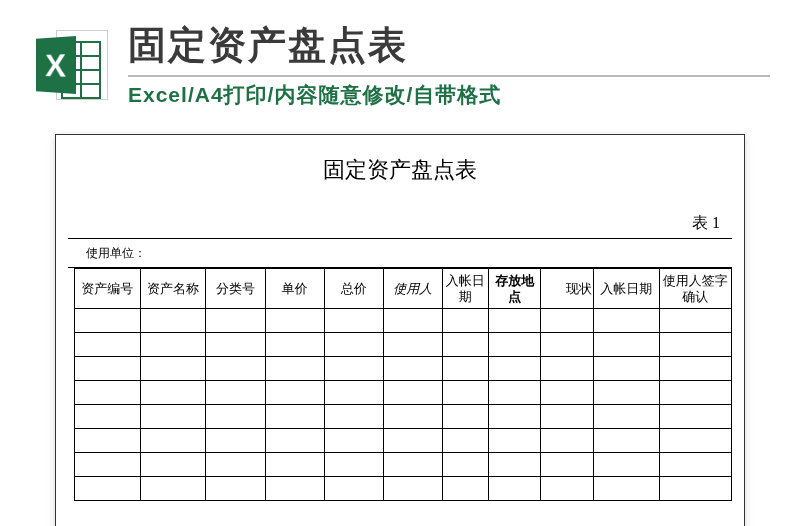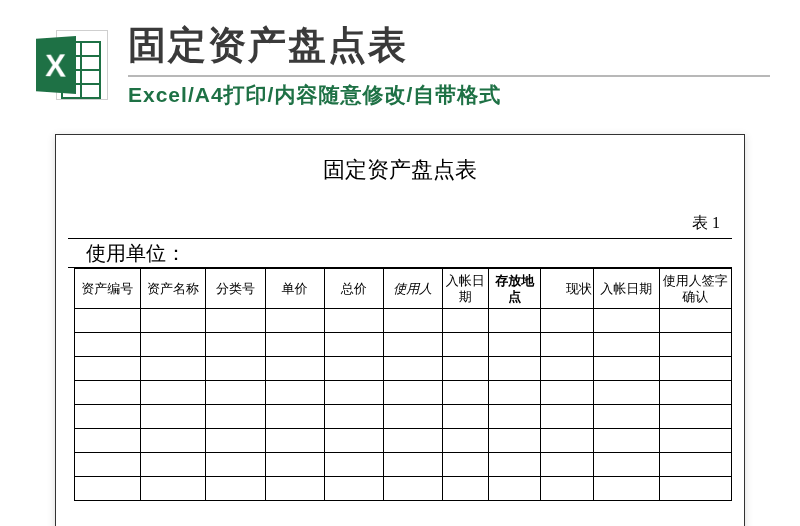--- a/index.html
+++ b/index.html
@@ -123,21 +123,21 @@
       justify-content: flex-end;
       padding: 0 24px 4px 24px;
       font-family: "SimSun", serif;
       font-size: 16px;
       color: #000;
       text-align: right;
     }
     .unit-row {
       padding: 0 0 0 18px;
       font-family: "SimSun", serif;
-      font-size: 20px;
+      font-size: 12px;
       color: #000;
       border-top: 1.5px solid #000;
       border-bottom: 1.5px solid #000;
       line-height: 28px;
       margin: 0 12px;
     }
     .table-wrap {
       margin: 0 12px;
       padding-left: 6px;
     }

